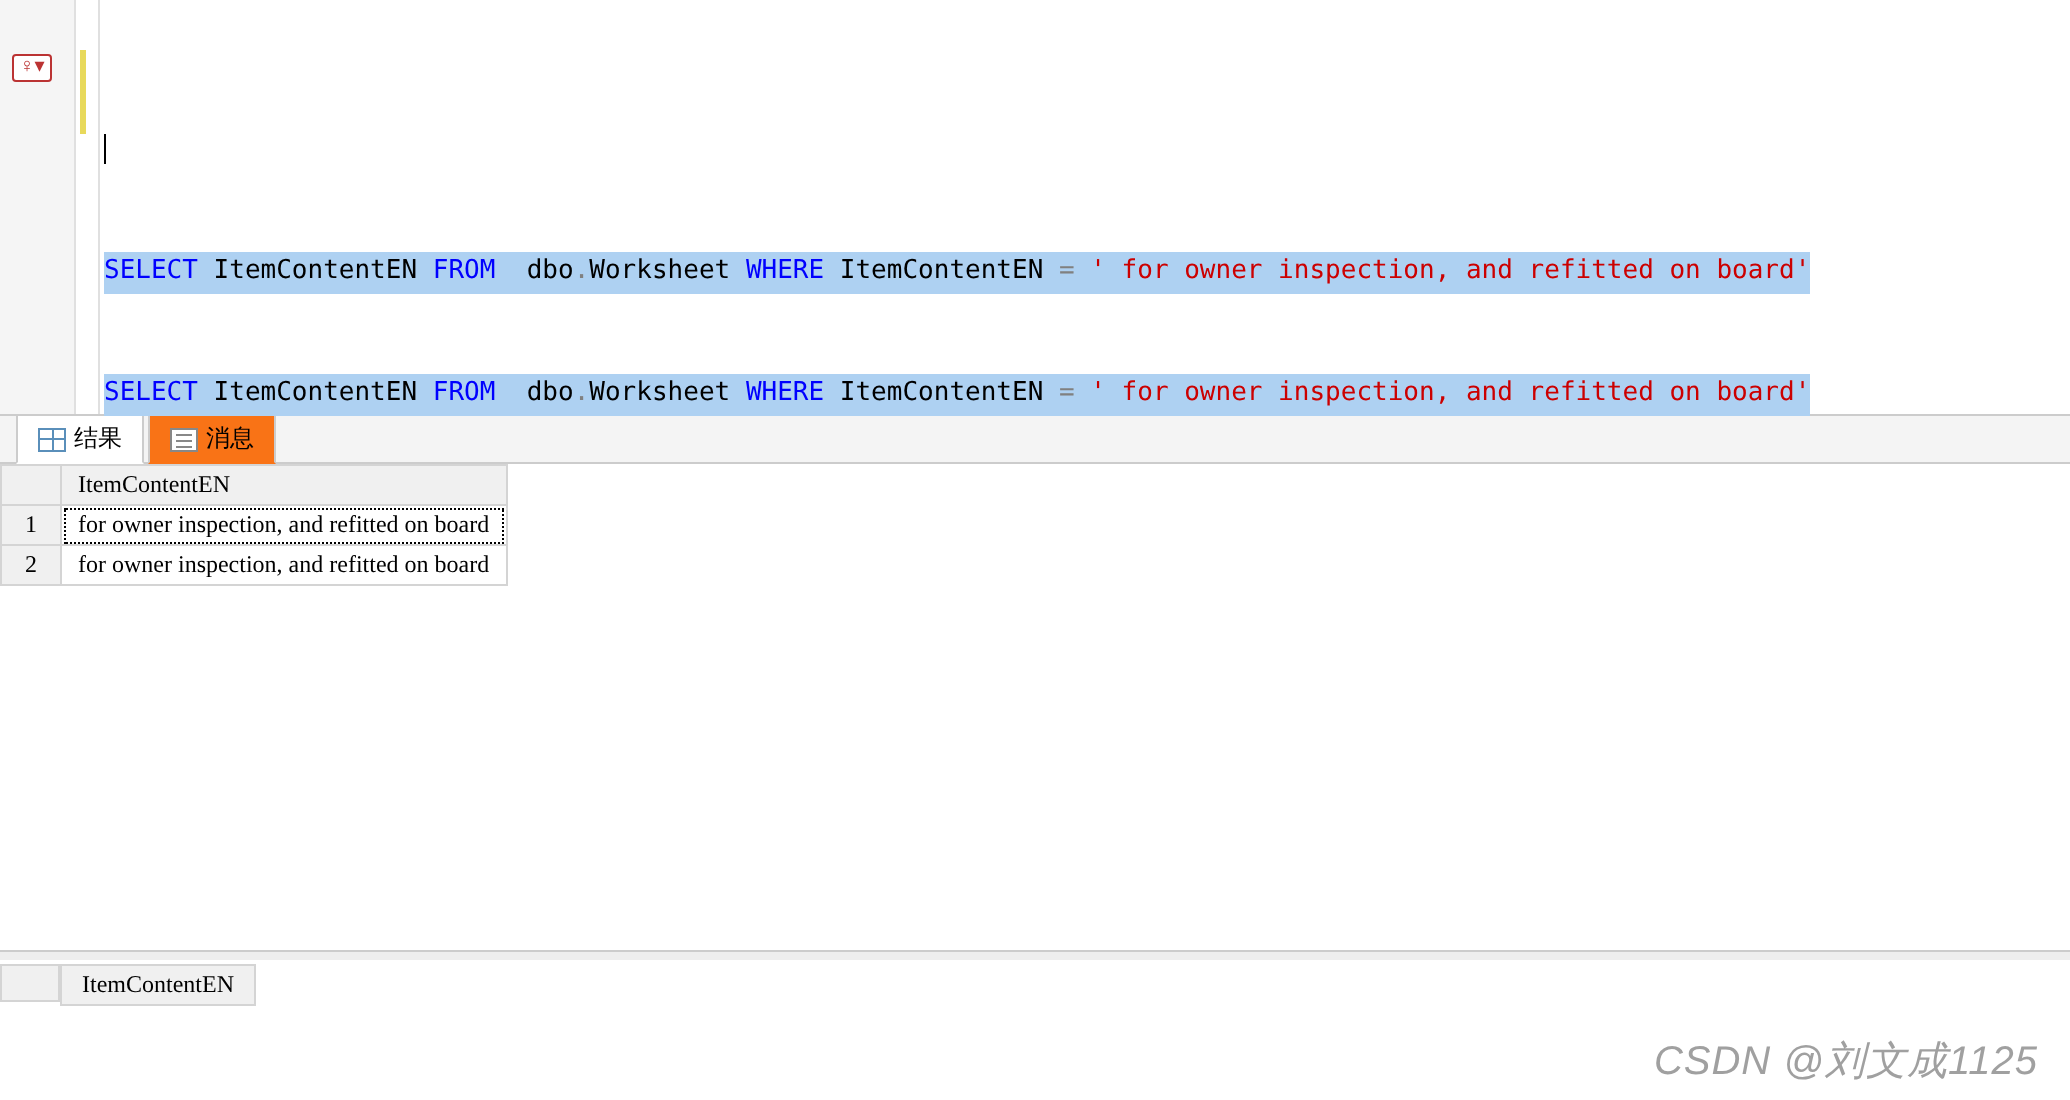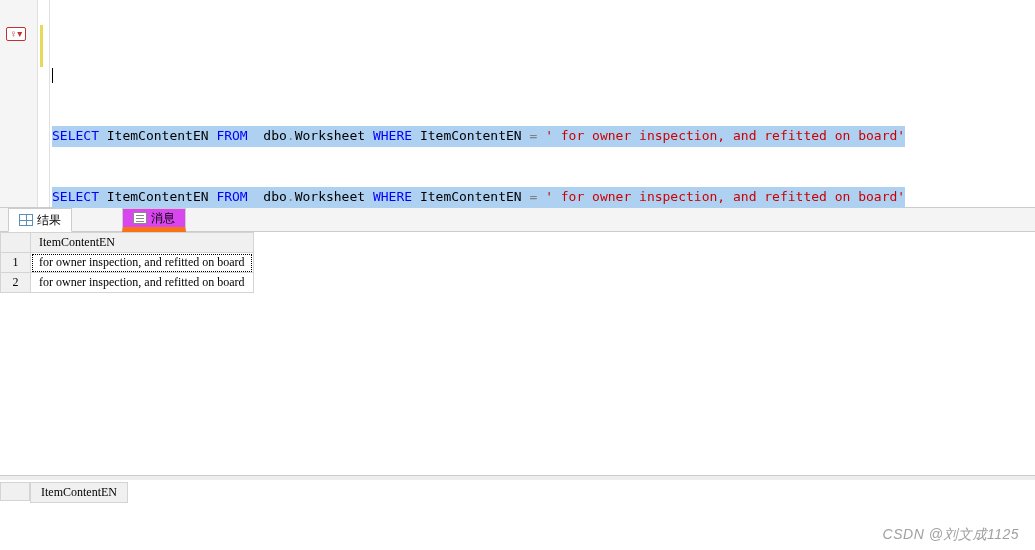--- a/index.html
+++ b/index.html
@@ -130,40 +130,40 @@
       font-size: 8px;
       color: #606060;
     }
     .hscroll-arrow.left { left: 0; }
     .hscroll-arrow.right { right: 0; }
     
     .result-tabs {
       height: 24px;
       background: #f4f4f4;
       display: flex;
+      align-items: flex-end;
       padding-left: 8px;
       border-bottom: 1px solid #ccc;
-      gap: 48px;
     }
     .tab {
       padding: 3px 10px;
       background: #fff;
       border: 1px solid #ccc;
       border-bottom: 1px solid #fff;
       margin-bottom: -1px;
       margin-right: 2px;
       display: flex;
       align-items: center;
       gap: 4px;
       font-size: 12px;
       cursor: pointer;
     }
     .tab.inactive {
-      background: #d946ef;
-      border-bottom: 5px solid #f97316;
+      background: #f97316;
+      border-bottom: 1px solid #f97316;
     }
     .tab-icon {
       width: 14px;
       height: 12px;
       display: inline-block;
     }
     .tab-icon.grid {
       background:
         linear-gradient(#5a8fba, #5a8fba) 0 0/100% 1px no-repeat,
         linear-gradient(#5a8fba, #5a8fba) 0 50%/100% 1px no-repeat,
@@ -250,21 +250,21 @@
       left: 0;
     }
     .lower-row {
       position: relative;
     }
     
     .watermark {
       position: absolute;
       bottom: 6px;
       right: 16px;
-      font-size: 14px;
+      font-size: 20px;
       color: rgba(120,120,120,0.7);
       font-family: Arial, sans-serif;
       font-style: italic;
       letter-spacing: 0.5px;
     }
   </style>
 </head>
 <body>
 
 <div class="main-container">

